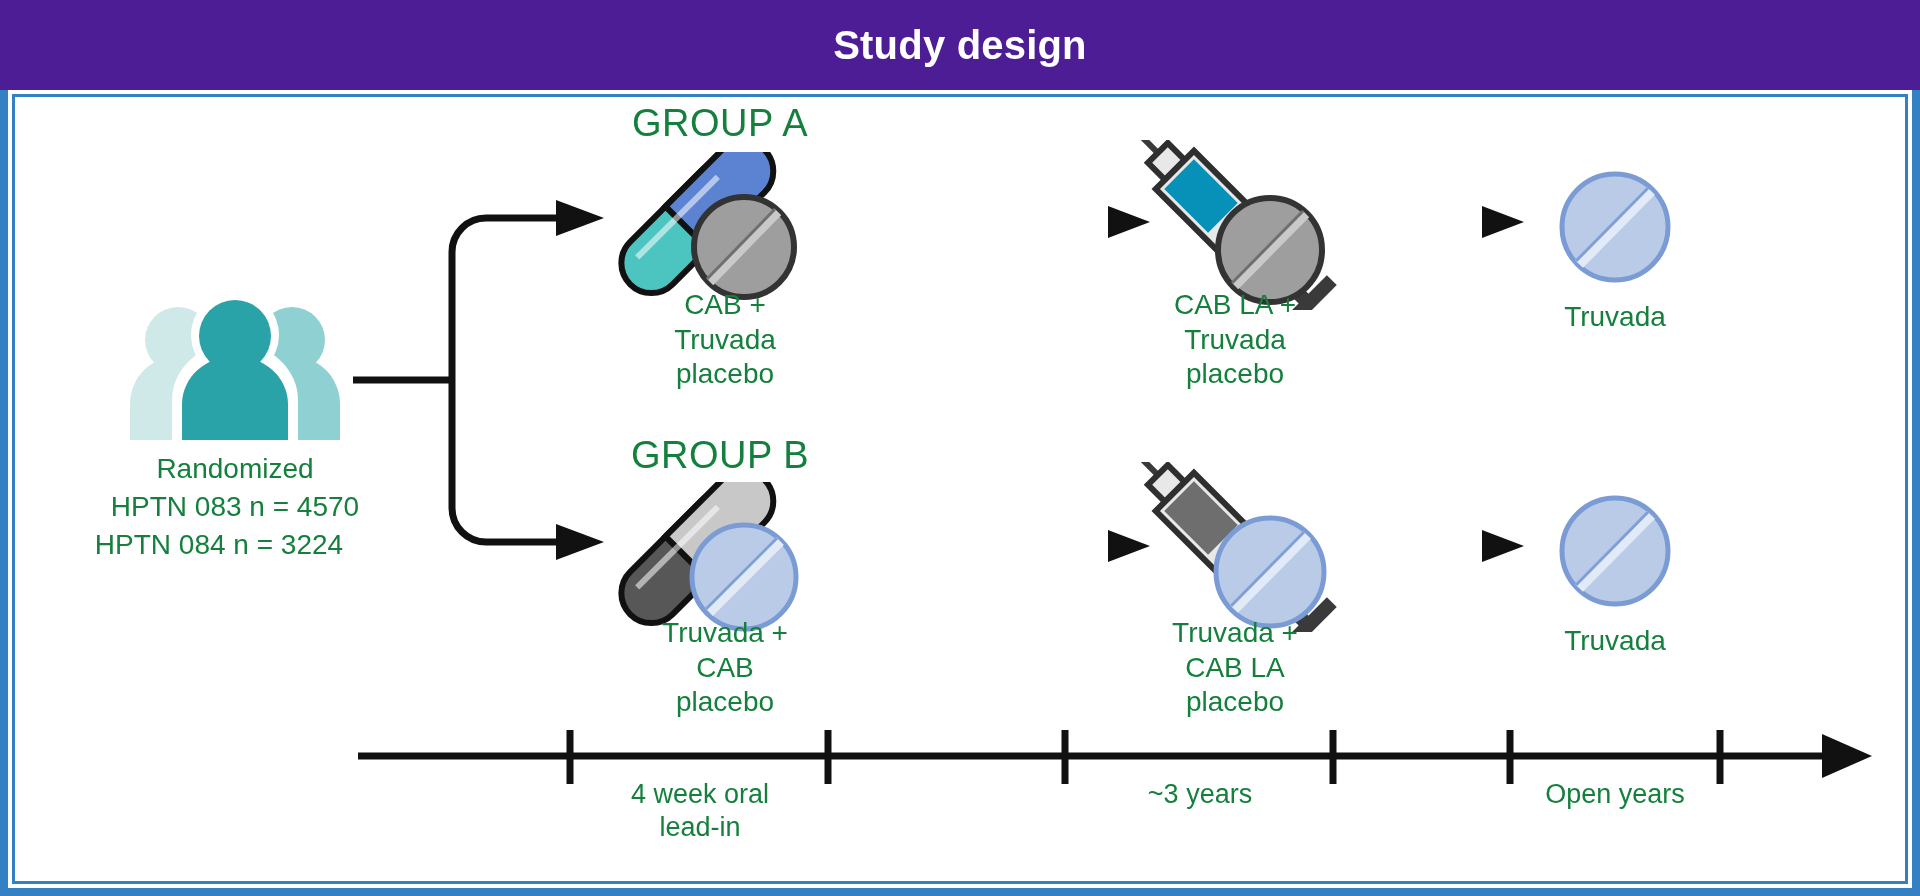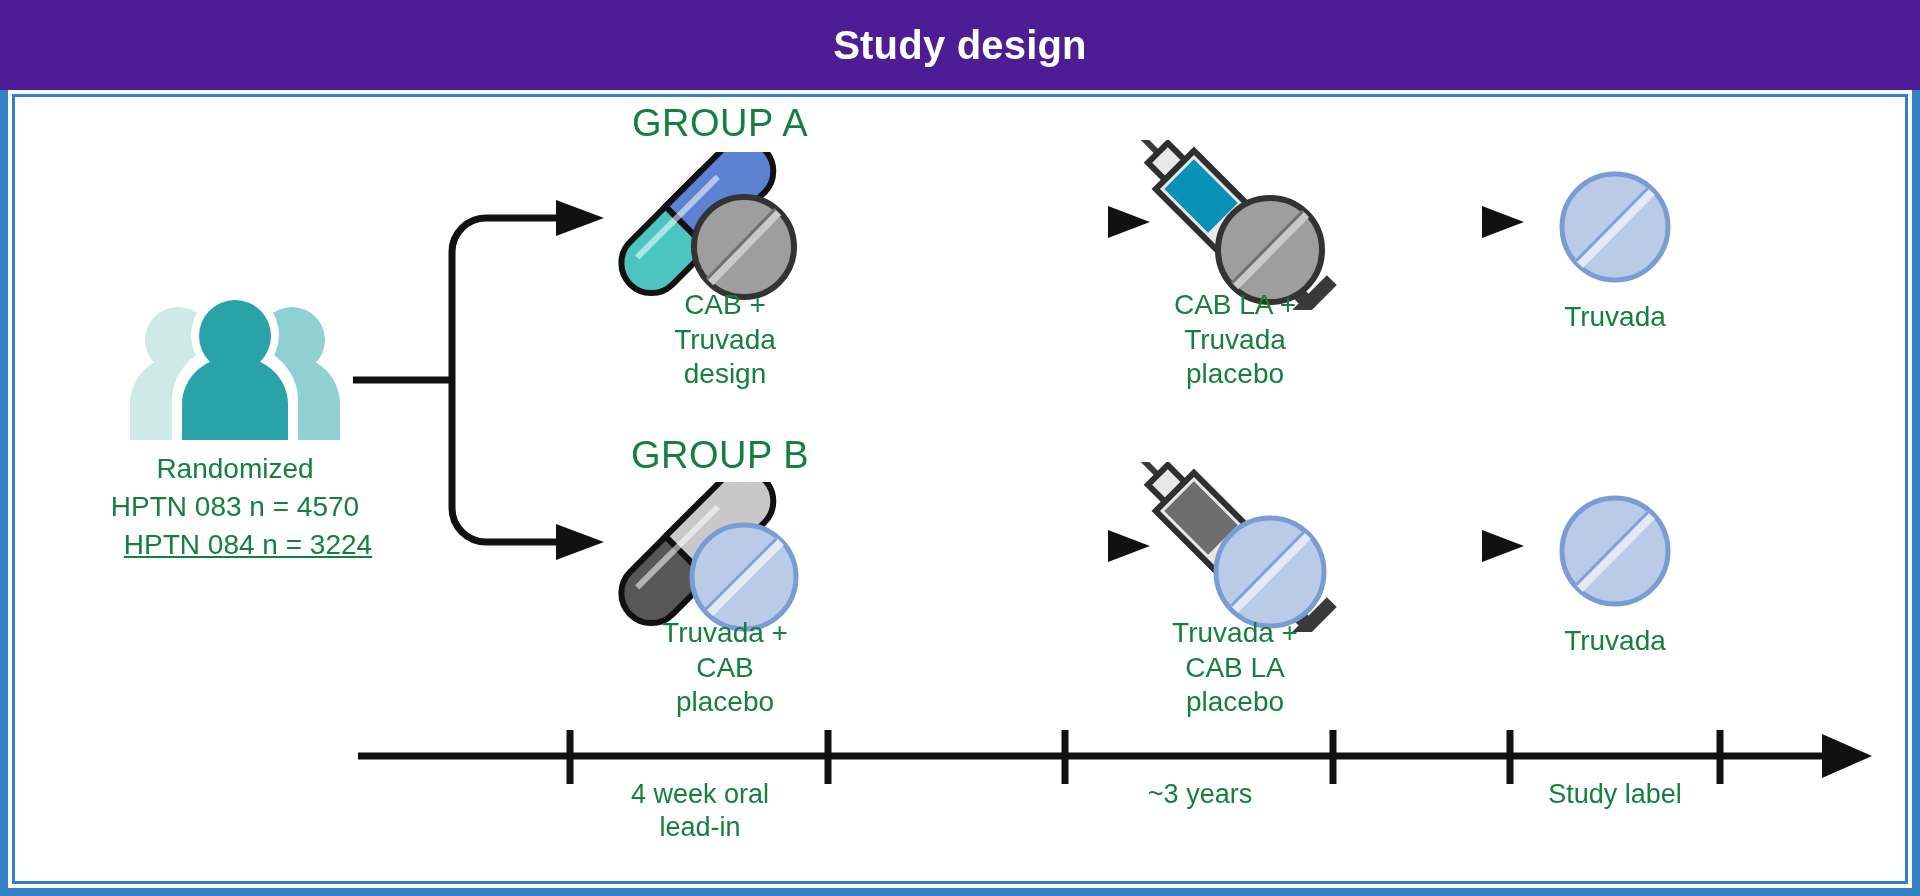--- a/index.html
+++ b/index.html
@@ -131,21 +131,21 @@
 
       <g>
         <circle cx="115" cy="36" r="36" fill="#2aa3a8"></circle>
         <path d="M62 140 L62 104 a53 48 0 0 1 106 0 L168 140 Z" fill="#2aa3a8"></path>
       </g>
     </svg>
   </div>
 
   <div class="lbl rand-label" style="left:60px; top:452px; width:350px;">Randomized</div>
   <div class="lbl rand-label" style="left:60px; top:490px; width:350px;">HPTN 083 n = 4570</div>
-  <div class="lbl rand-label" style="left:73px; top:528px; width:350px;text-decoration:underline;">HPTN 084 n = 3224</div>
+  <div class="lbl rand-label" style="left:44px; top:528px; width:350px;">HPTN 084 n = 3224</div>
 
   <svg class="svg-layer">
     <defs>
       <linearGradient id="fadeArrow" x1="0" y1="0" x2="1" y2="0">
         <stop offset="0%" stop-color="#000000" stop-opacity="0"></stop>
         <stop offset="22%" stop-color="#000000" stop-opacity="0.55"></stop>
         <stop offset="48%" stop-color="#000000" stop-opacity="1"></stop>
         <stop offset="100%" stop-color="#000000" stop-opacity="1"></stop>
       </linearGradient>
     </defs>
@@ -199,21 +199,21 @@
       </g>
       <g>
         <circle cx="150" cy="95" r="50" fill="#9e9e9e" stroke="#333333" stroke-width="6"></circle>
         <line x1="116" y1="130" x2="184" y2="60" stroke="#c9c9c9" stroke-width="9"></line>
         <line x1="113" y1="127" x2="181" y2="57" stroke="#6f6f6f" stroke-width="3"></line>
       </g>
     </svg>
   </div>
   <div class="lbl node-label" style="left:580px; top:288px; width:290px;">CAB +
 Truvada
-design</div>
+placebo</div>
 
   <div class="iconbox" style="left:1110px; top:140px; width:250px; height:170px;">
     <svg width="250" height="170" viewBox="0 0 250 170">
       <g transform="rotate(45 120 85)">
 
         <line x1="20" y1="85" x2="-6" y2="85" stroke="#3a3a3a" stroke-width="6"></line>
 
         <rect x="18" y="71" width="24" height="28" fill="#e8e8e8" stroke="#2f2f2f" stroke-width="6"></rect>
 
         <rect x="42" y="58" width="128" height="54" fill="#e8e8e8" stroke="#2f2f2f" stroke-width="6"></rect>
@@ -304,15 +304,15 @@
       <circle cx="59" cy="59" r="53" fill="#bacbe8" stroke="#7a9bd4" stroke-width="5"></circle>
       <line x1="23" y1="96" x2="95" y2="23" stroke="#e3eaf7" stroke-width="11"></line>
       <line x1="20" y1="93" x2="92" y2="20" stroke="#7f9fd6" stroke-width="3"></line>
     </svg>
   </div>
   <div class="lbl node-label" style="left:1490px; top:624px; width:250px;">Truvada</div>
 
   <div class="lbl axis-label" style="left:565px; top:778px; width:270px;">4 week oral
 lead-in</div>
   <div class="lbl axis-label" style="left:1060px; top:778px; width:280px;">~3 years</div>
-  <div class="lbl axis-label" style="left:1505px; top:778px; width:220px;">Study label</div>
+  <div class="lbl axis-label" style="left:1505px; top:778px; width:220px;">Open years</div>
 
 </div>
 
 </body></html>

